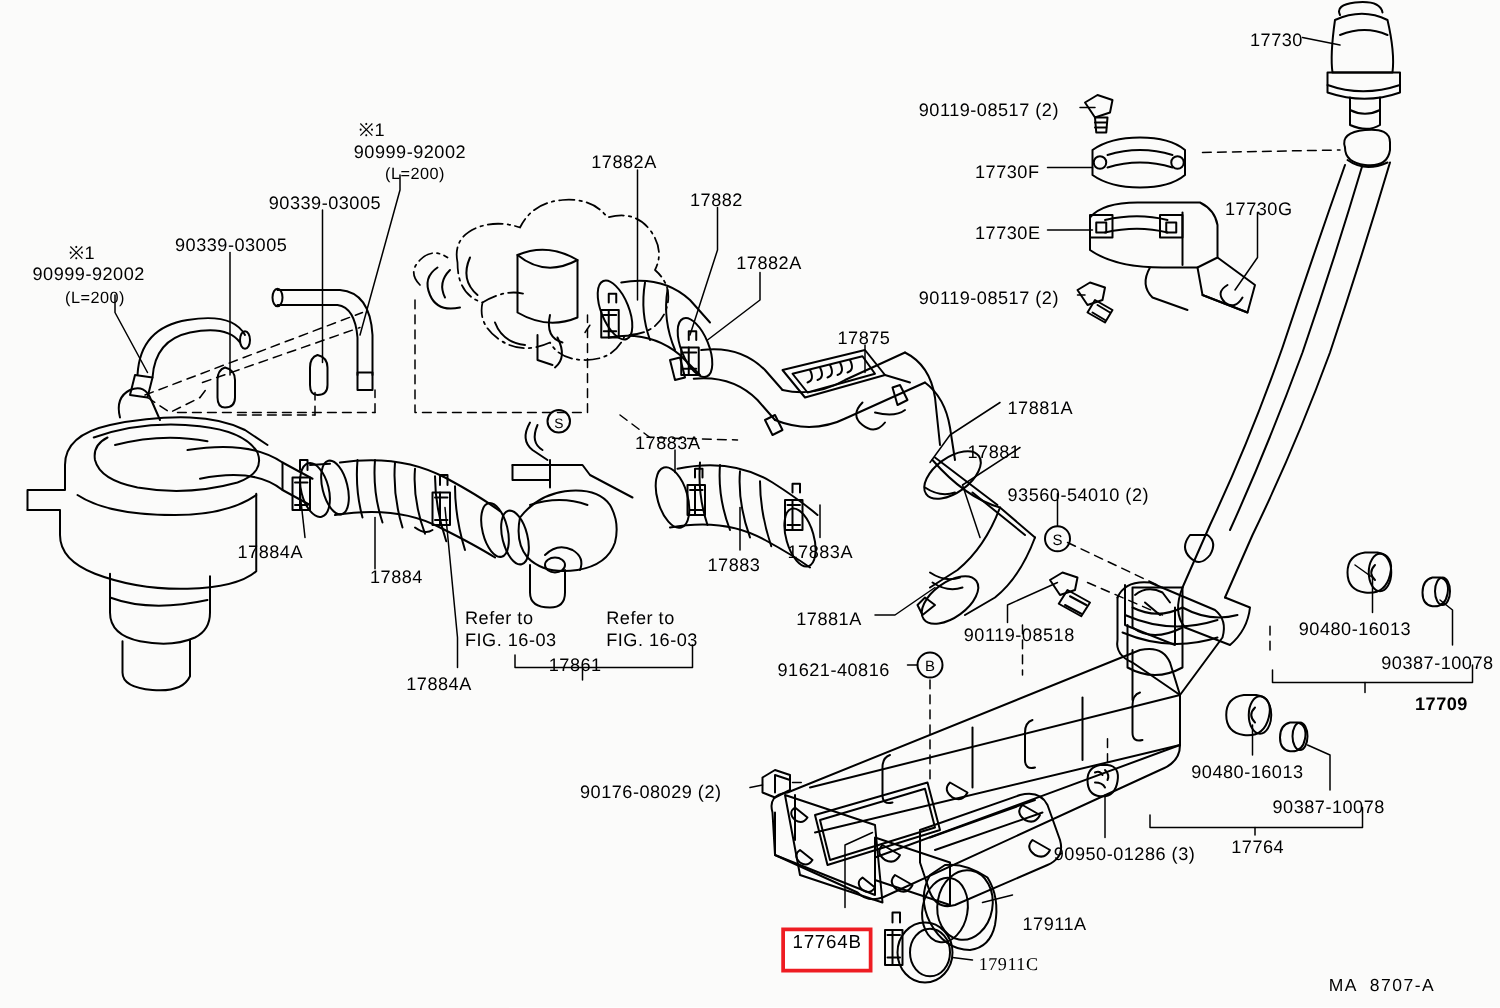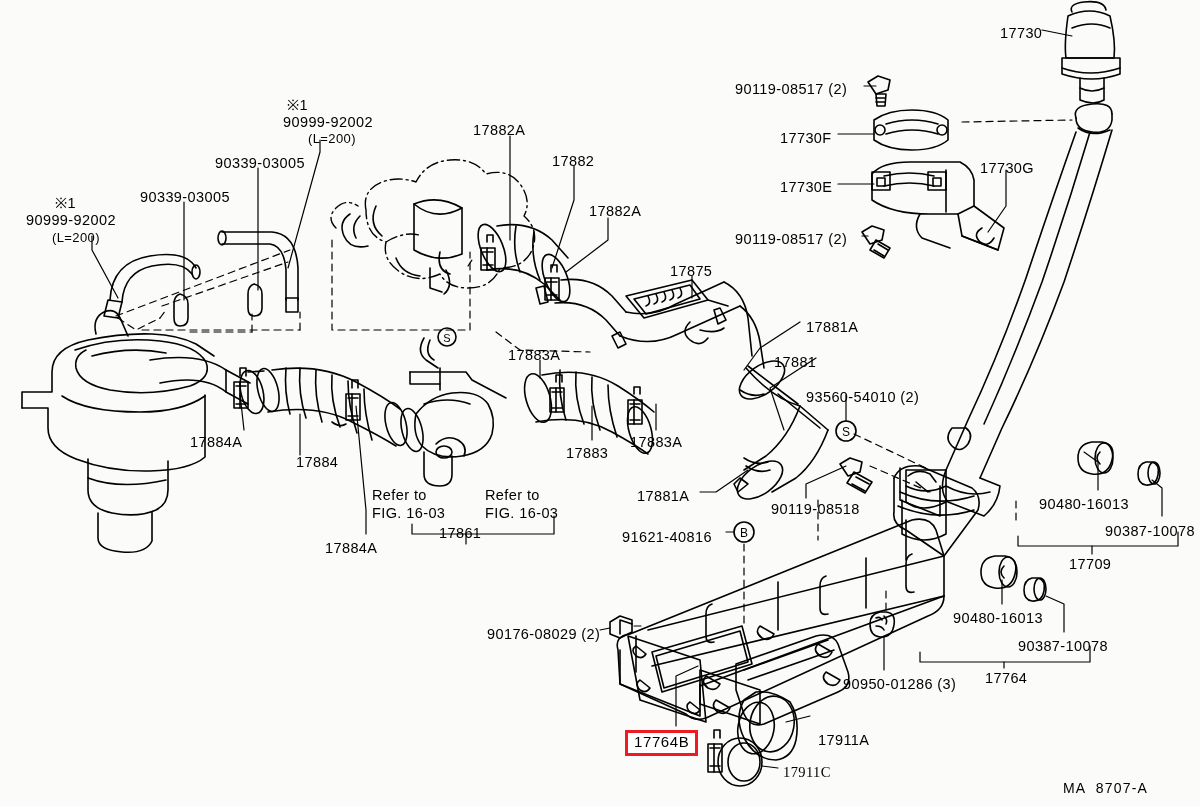--- a/index.html
+++ b/index.html
@@ -32,26 +32,27 @@
   .footer{
     position:absolute;
     font-size:14px;
     letter-spacing:1.2px;
     white-space:pre;
   }
   .hl{
     position:absolute;
     border:3px solid #ee1c22;
     background:#fff;
-    padding:1px 6px 2px 6px;
+    padding:1px 6px 12px 6px;
     font-size:15px;
     letter-spacing:0.6px;
     white-space:pre;
     color:#000;
     line-height:1.1;
+    margin-top:12px;
   }
 </style>
 </head>
 <body>
 
 <div id="root">
 
   <svg id="artwork" viewBox="0 0 1200 806" xmlns="http://www.w3.org/2000/svg">
     <g fill="none" stroke="#000" stroke-width="1.6" stroke-linejoin="round" stroke-linecap="round">
 
@@ -478,25 +479,25 @@
       <div class="lbl" style="left: 771px; top: 501px;">90119-08518</div>
       <div class="lbl" style="left: 622px; top: 529px;">91621-40816</div>
       <div class="lbl" style="left: 735px; top: 81px;">90119-08517 (2)</div>
       <div class="lbl" style="left: 780px; top: 130px;">17730F</div>
       <div class="lbl" style="left: 780px; top: 179px;">17730E</div>
       <div class="lbl" style="left: 980px; top: 160px;">17730G</div>
       <div class="lbl" style="left: 735px; top: 231px;">90119-08517 (2)</div>
       <div class="lbl" style="left: 1000px; top: 25px; text-align: right;">17730</div>
       <div class="lbl" style="left: 1039px; top: 496px;">90480-16013</div>
       <div class="lbl" style="left: 1105px; top: 523px;">90387-10078</div>
-      <div class="lbl" style="left: 1069px; top: 556px;">17709</div>
+      <div class="lbl" style="left: 1132px; top: 556px; font-weight: bold;">17709</div>
       <div class="lbl" style="left: 953px; top: 610px;">90480-16013</div>
       <div class="lbl" style="left: 1018px; top: 638px;">90387-10078</div>
       <div class="lbl" style="left: 985px; top: 670px;">17764</div>
-      <div class="lbl" style="left: 487px; top: 626px;">90176-08029 (2)</div>
+      <div class="lbl" style="left: 464px; top: 626px;">90176-08029 (2)</div>
       <div class="lbl" style="left: 843px; top: 676px;">90950-01286 (3)</div>
       <div class="lbl" style="left: 818px; top: 732px;">17911A</div>
       <div class="lbl" style="left: 783px; top: 764px; font-family: Liberation Serif, serif;">17911C</div>
     </div>
 
 
   <div class="hl" id="highlight" style="left: 625px; top: 730px; border-color: rgb(238, 28, 34);">17764B</div>
 
   <div class="footer" id="footer" style="left: 1063px; top: 780px;">MA  8707-A</div>
 

